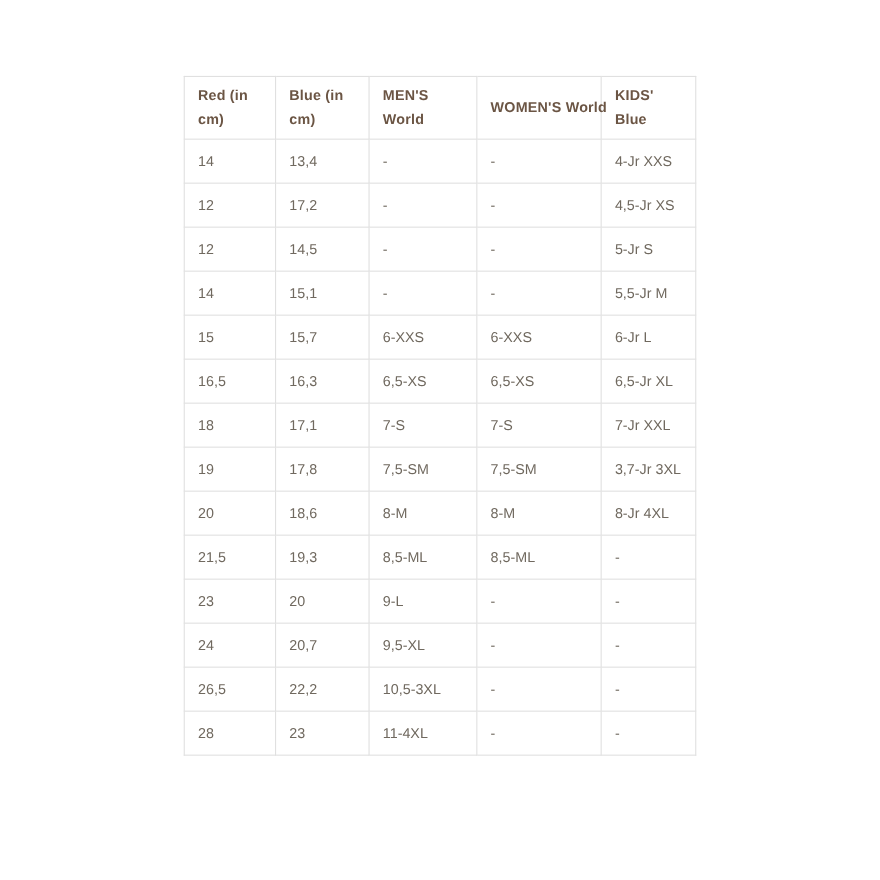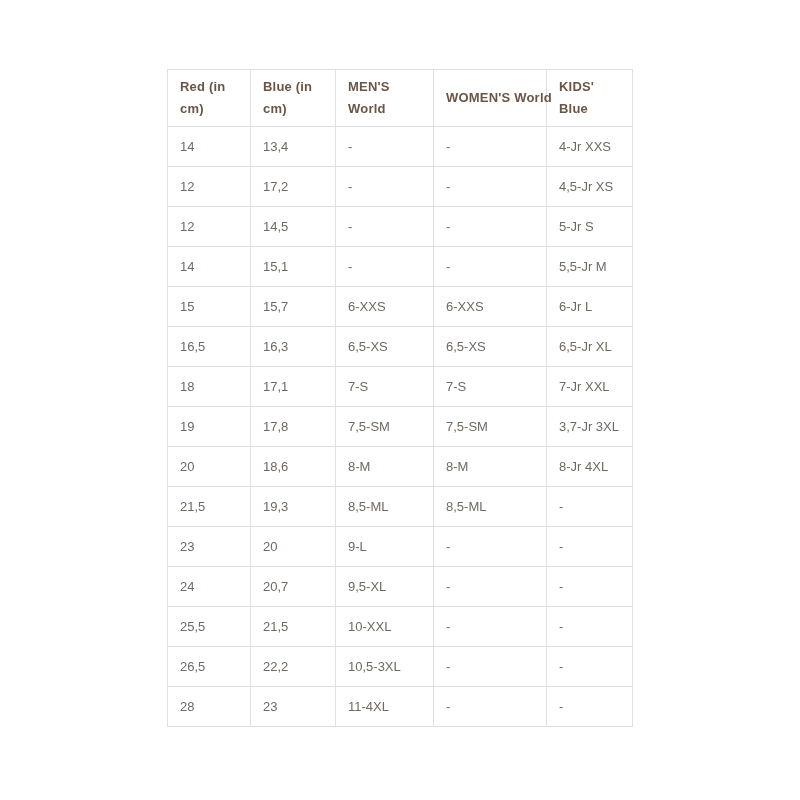--- a/index.html
+++ b/index.html
@@ -151,27 +151,20 @@
           <td>-</td>
         </tr>
         <tr>
           <td>24</td>
           <td>20,7</td>
           <td>9,5-XL</td>
           <td>-</td>
           <td>-</td>
         </tr>
         <tr>
-          <td>25,5</td>
-          <td>21,5</td>
-          <td>10-XXL</td>
-          <td>-</td>
-          <td>-</td>
-        </tr>
-        <tr>
           <td>26,5</td>
           <td>22,2</td>
           <td>10,5-3XL</td>
           <td>-</td>
           <td>-</td>
         </tr>
         <tr>
           <td>28</td>
           <td>23</td>
           <td>11-4XL</td>

